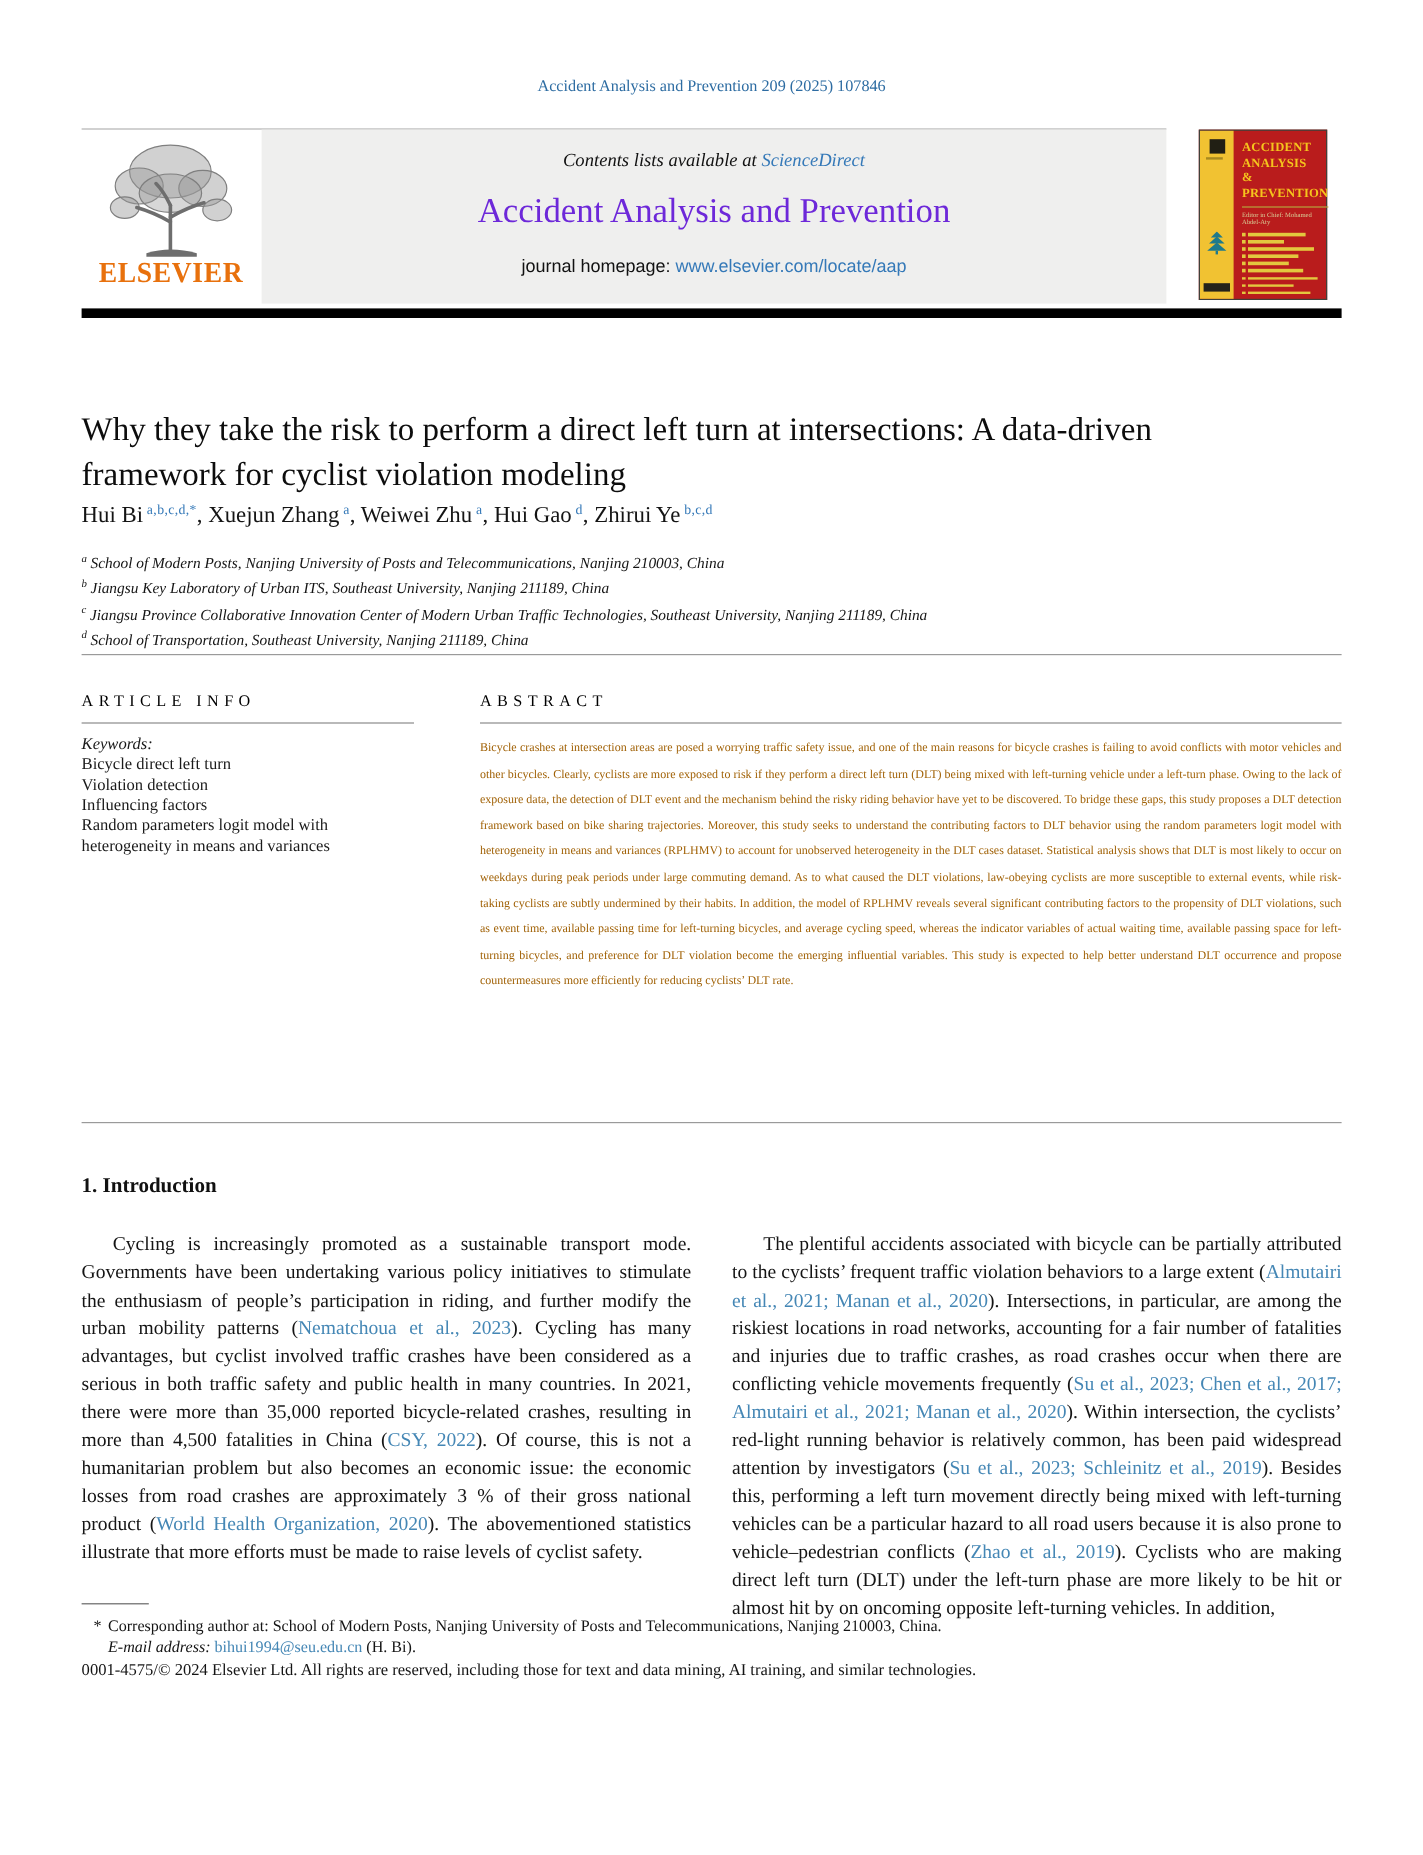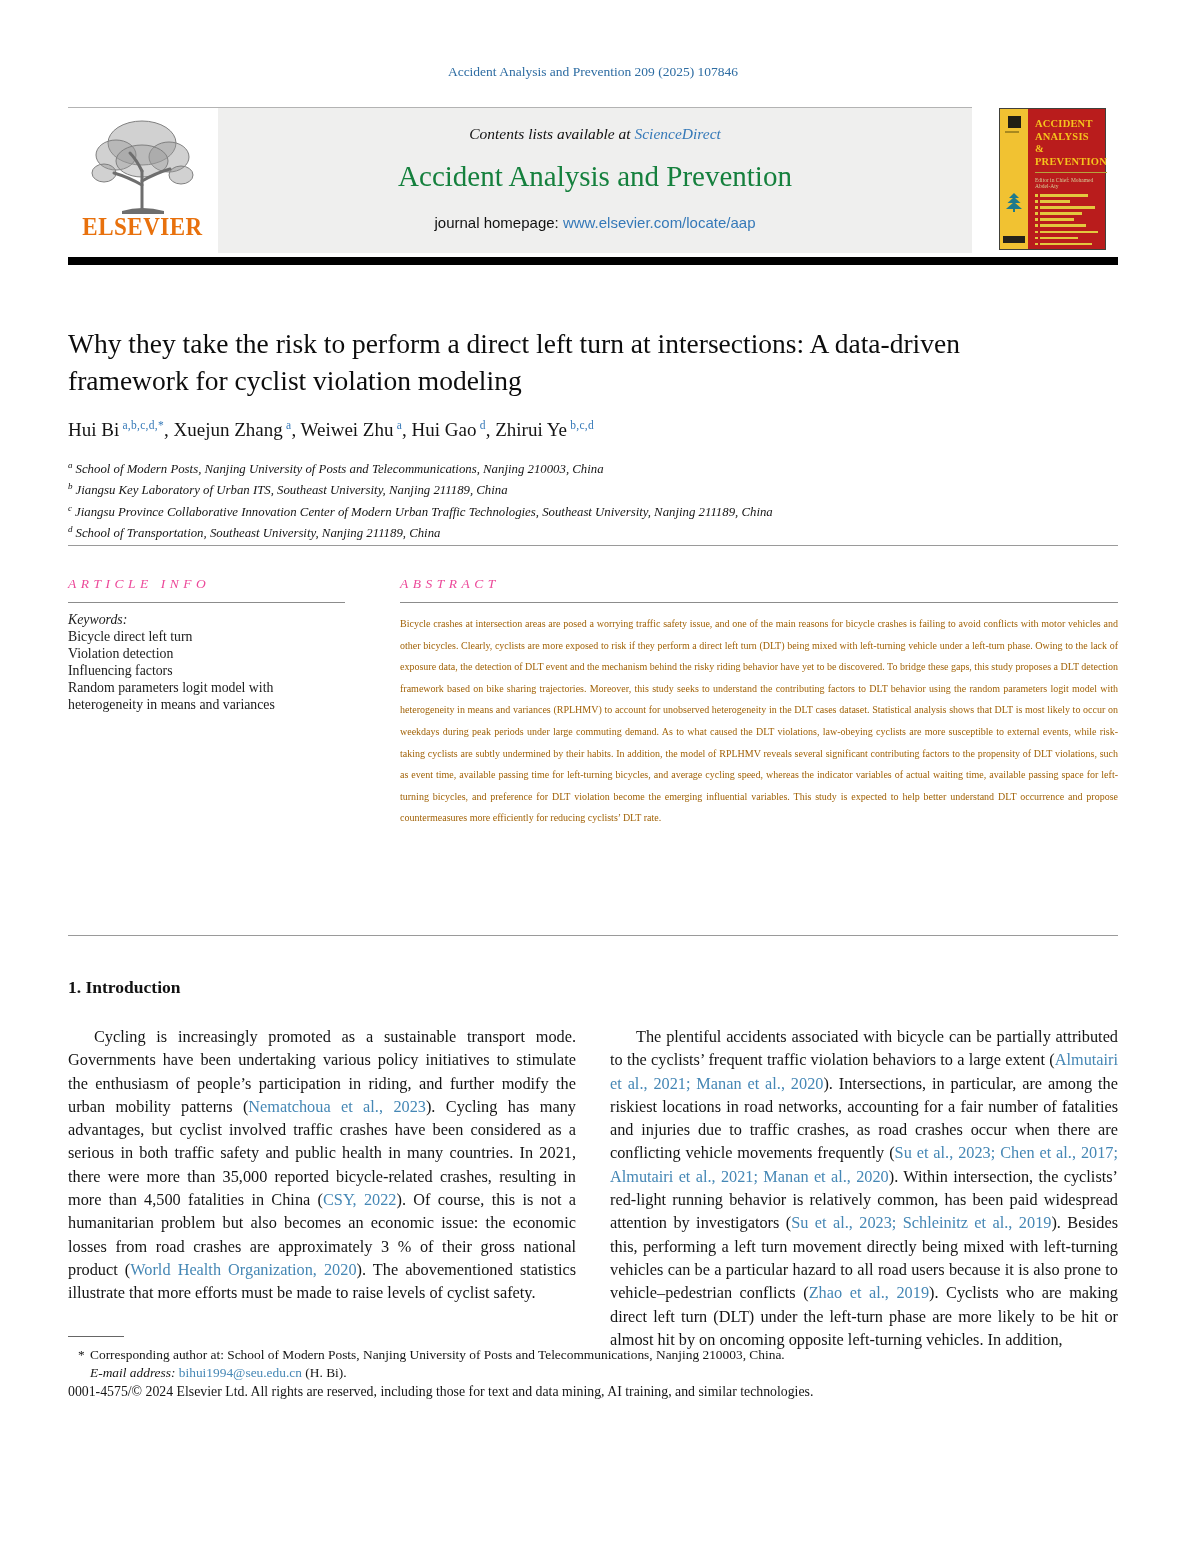--- a/index.html
+++ b/index.html
@@ -18,21 +18,21 @@
   
   .banner { top:107px; left:68px; width:1050px; height:146px; }
   .banner-rule-top { position:absolute; top:0; left:0; width:904px; height:1px; background:#b3b3b3; }
   .elsevier-block { position:absolute; top:4px; left:2px; width:145px; height:142px; text-align:center; }
   .elsevier-tree { display:block; margin:2px auto 0; }
   .elsevier-word { font-size:23px; font-weight:bold; color:#e8710d;
     letter-spacing:0.5px; transform:scaleY(1.05); line-height:22px; }
   .banner-gray { position:absolute; top:1px; left:150px; width:754px; height:145px;
     background:#efefee; text-align:center; }
   .contents-line { padding-top:17px; font-size:15.5px; color:#111;font-style:italic; }
-  .banner-title { margin-top:17px; font-size:29px; color:#15803d; }
+  .banner-title { margin-top:17px; font-size:29px; color:#6d28d9; }
   .homepage-line { margin-top:21px; font-size:15px; font-family:"Liberation Sans", sans-serif; color:#111; }
   a.blink { color:#3579b8; text-decoration:none; }
 
   
   .cover { position:absolute; top:1px; left:931px; width:107px; height:142px;
     display:flex; border:1px solid #40403a; background:#b91c1c; }
   .cover-strip { width:28px; background:#f1c232; position:relative; flex:none; }
   .strip-logo { width:13px; height:12px; background:#211f14; margin:7px auto 0; }
   .strip-tinybar { height:2px; background:#6b5b10; margin:3px 5px 0; opacity:.55; }
   .strip-emblem { position:absolute; bottom:34px; left:4px; }
@@ -58,21 +58,21 @@
     font-style:italic; line-height:17.2px; color:#141414; }
   .affils sup { font-size:9px; margin-right:3px; }
 
   .rule-full { left:68px; width:1050px; height:1px; background:#9a9a9a; }
 
   
   .info-grid { top:560px; left:68px; width:1050px; display:flex; }
   .info-col { width:277px; flex:none; }
   .spacer-col { width:55px; flex:none; }
   .abstract-col { flex:1; }
-  .sec-header { margin-top:16px; font-size:13.5px; letter-spacing:4.5px; color:#ec4899;font-style:italic; }
+  .sec-header { margin-top:16px; font-size:13.5px; letter-spacing:4.5px; color:#000000; }
   .sec-rule { height:1px; background:#8c8c8c; margin-top:10px; }
   .keywords { margin-top:9px; font-size:13.8px; line-height:16.9px; }
   .kw-label { font-style:italic; }
   .abstract-text { margin-top:10px; font-size:10px; line-height:21.6px;
     text-align:justify; color:#a16207; }
 
   
   .intro { top:963px; left:68px; width:1050px; }
   .intro-heading { font-size:17.5px; font-weight:bold; margin-top:14px; color:#111; }
   .intro-cols { display:flex; gap:34px; margin-top:27px;justify-content:space-between; }
@@ -192,21 +192,21 @@
               <div class="bullet"></div>
               <div class="bar" style="width: 52px;"></div>
             </div>
           </div>
       </div>
     </div>
   </div>
 
   <div class="abs black-bar"></div>
 
-  <h1 class="abs paper-title" style="font-weight:normal;">Why they take the risk to perform a direct left turn at intersections: A data-driven framework for cyclist violation modeling</h1>
+  <h1 class="abs paper-title" style="font-weight:normal;margin-top:14px;">Why they take the risk to perform a direct left turn at intersections: A data-driven framework for cyclist violation modeling</h1>
 
   <div class="abs authors"><span>Hui Bi</span><sup> a,b,c,d,*</sup>, <span>Xuejun Zhang</span><sup> a</sup>, <span>Weiwei Zhu</span><sup> a</sup>, <span>Hui Gao</span><sup> d</sup>, <span>Zhirui Ye</span><sup> b,c,d</sup></div>
 
   <div class="abs affils">
       <div><sup>a</sup>School of Modern Posts, Nanjing University of Posts and Telecommunications, Nanjing 210003, China</div>
       <div><sup>b</sup>Jiangsu Key Laboratory of Urban ITS, Southeast University, Nanjing 211189, China</div>
       <div><sup>c</sup>Jiangsu Province Collaborative Innovation Center of Modern Urban Traffic Technologies, Southeast University, Nanjing 211189, China</div>
       <div><sup>d</sup>School of Transportation, Southeast University, Nanjing 211189, China</div>
     </div>
 

